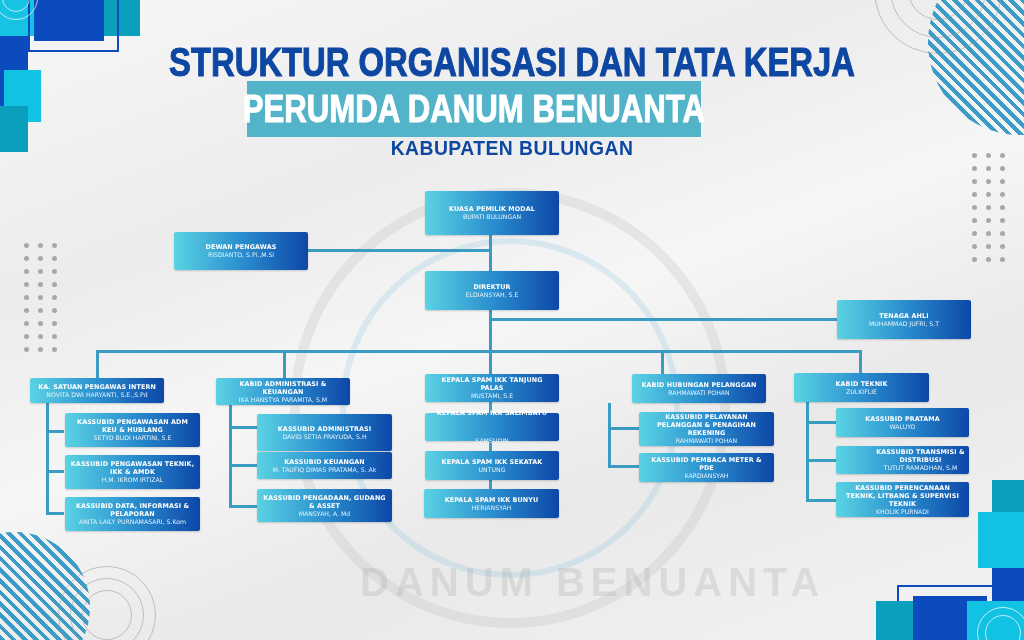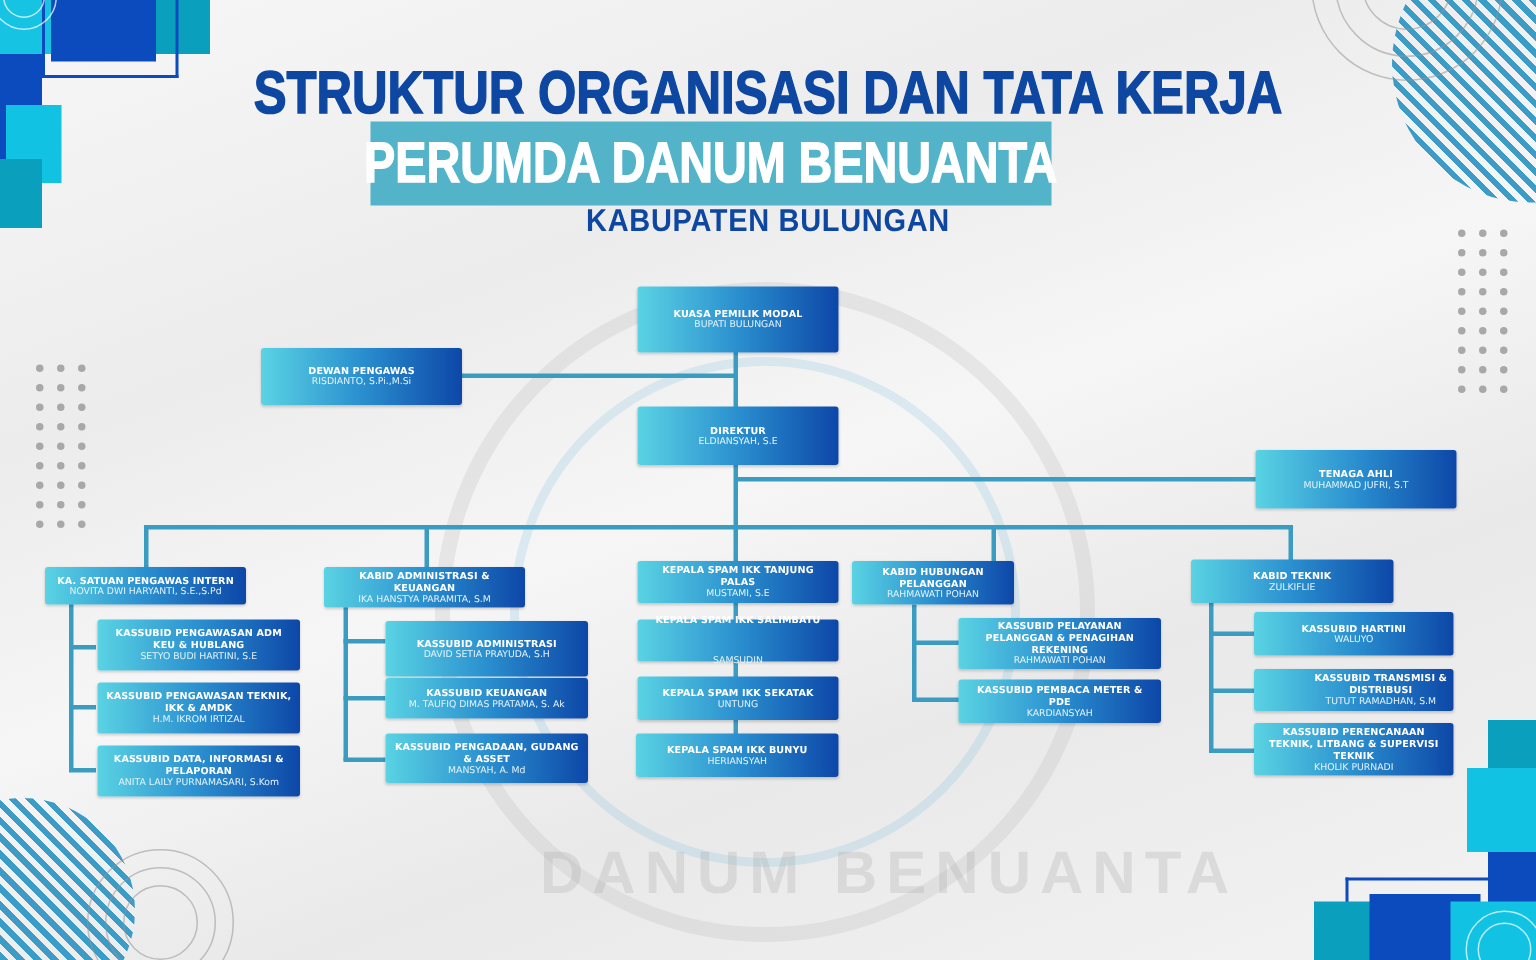--- a/index.html
+++ b/index.html
@@ -280,39 +280,39 @@
 </div>
 <div class="box" style="left:425px;top:451px;width:134px;height:29px;">
   <div class="t">KEPALA SPAM IKK SEKATAK</div>
   <div class="n">UNTUNG</div>
 </div>
 <div class="box" style="left:424px;top:489px;width:135px;height:29px;">
   <div class="t">KEPALA SPAM IKK BUNYU</div>
   <div class="n">HERIANSYAH</div>
 </div>
 
-<div class="box" style="left:568px;top:374px;width:108px;height:29px;text-align:center;">
+<div class="box" style="left:632px;top:374px;width:134px;height:29px;text-align:center;">
   <div class="t">KABID HUBUNGAN PELANGGAN</div>
   <div class="n">RAHMAWATI POHAN</div>
 </div>
 <div class="box" style="left:639px;top:412px;width:135px;height:34px;">
   <div class="t">KASSUBID PELAYANAN PELANGGAN &amp; PENAGIHAN REKENING</div>
   <div class="n">RAHMAWATI POHAN</div>
 </div>
 <div class="box" style="left:639px;top:453px;width:135px;height:29px;">
   <div class="t">KASSUBID PEMBACA METER &amp; PDE</div>
   <div class="n">KARDIANSYAH</div>
 </div>
 
 <div class="box" style="left:794px;top:373px;width:135px;height:29px;">
   <div class="t">KABID TEKNIK</div>
   <div class="n">ZULKIFLIE</div>
 </div>
 <div class="box" style="left:836px;top:408px;width:133px;height:29px;">
-  <div class="t">KASSUBID HARTINI</div>
+  <div class="t">KASSUBID PRATAMA</div>
   <div class="n">WALUYO</div>
 </div>
 <div class="box" style="left:836px;top:446px;width:133px;height:28px;padding-left:40px;">
   <div class="t">KASSUBID TRANSMISI &amp; DISTRIBUSI</div>
   <div class="n">TUTUT RAMADHAN, S.M</div>
 </div>
 <div class="box" style="left:836px;top:482px;width:133px;height:35px;">
   <div class="t">KASSUBID PERENCANAAN TEKNIK, LITBANG &amp; SUPERVISI TEKNIK</div>
   <div class="n">KHOLIK PURNADI</div>
 </div>

